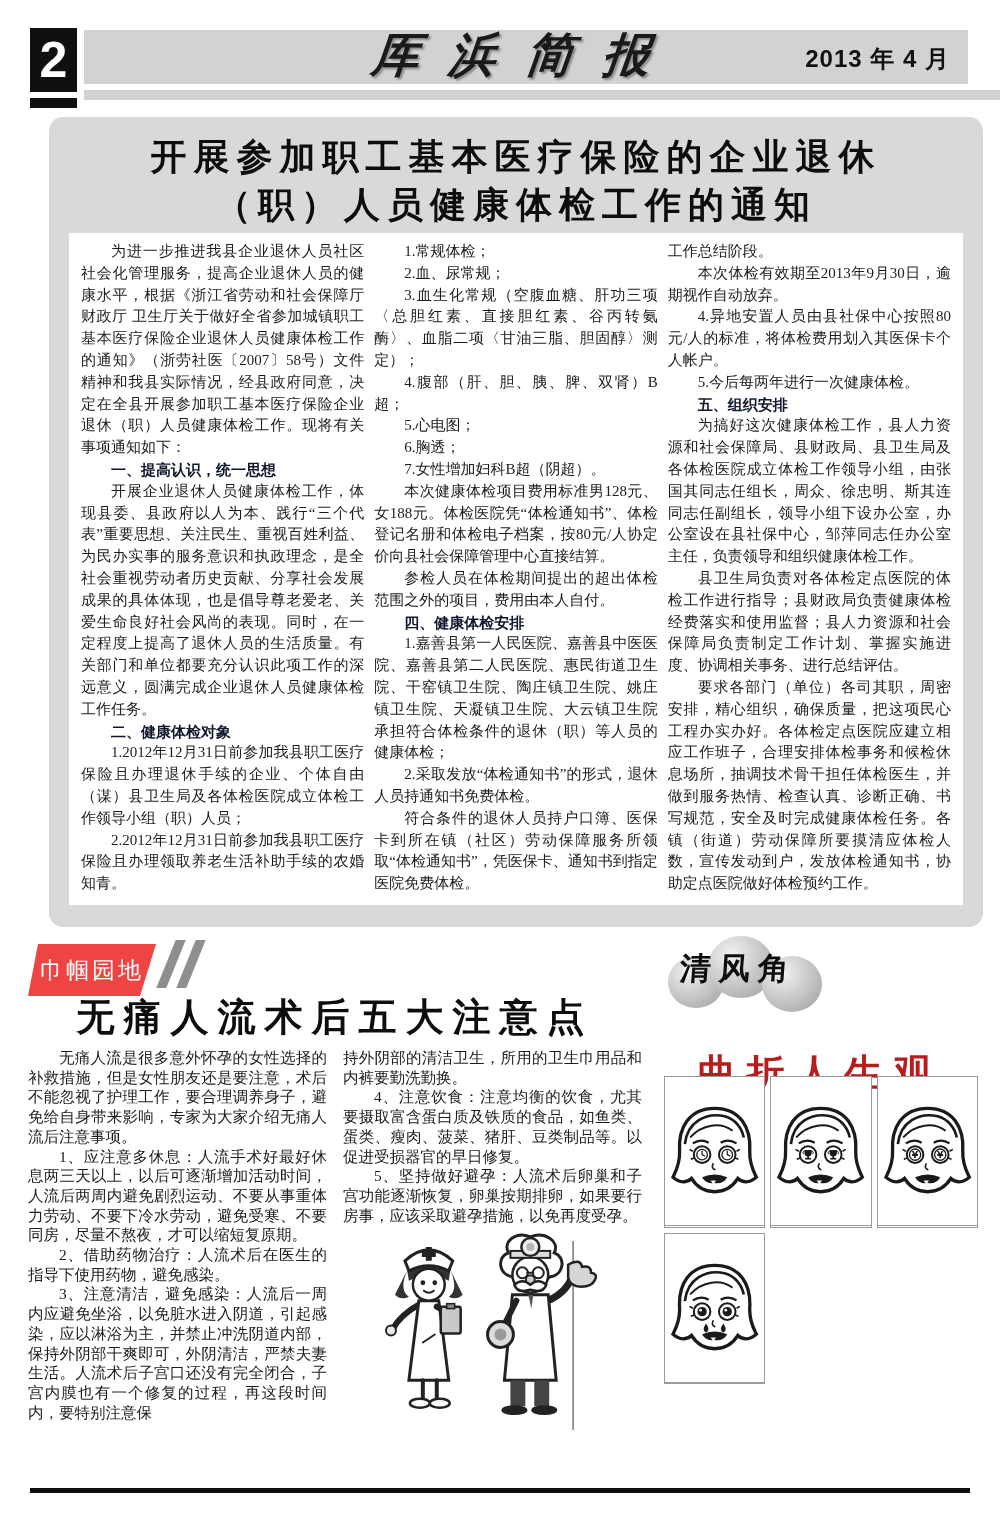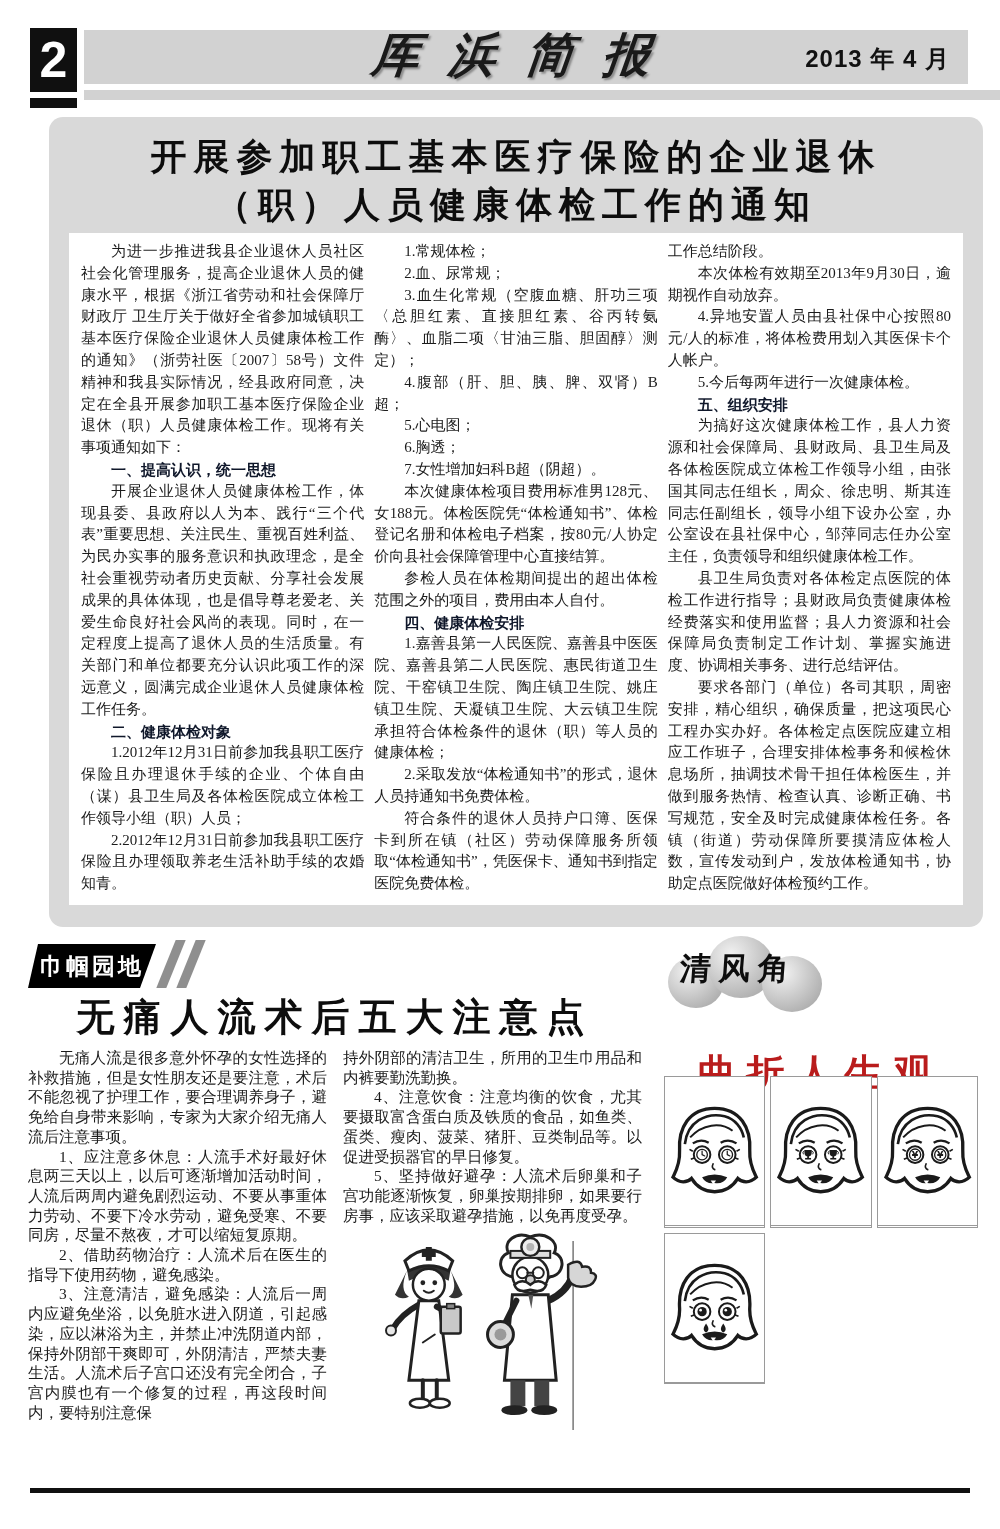--- a/index.html
+++ b/index.html
@@ -26,24 +26,24 @@
                 font-weight:900;font-size:36px;line-height:48px;letter-spacing:7px;color:#0d0d0d;}
   .notice-inner{position:absolute;left:20px;right:20px;top:116px;bottom:22px;background:#fff;
                 display:flex;gap:10px;padding:8px 12px;box-sizing:border-box;overflow:hidden;}
   .ncol{flex:1 1 0;font-size:15px;line-height:21.8px;overflow:hidden;}
   .bp{margin:0;text-indent:2em;text-align:justify;}
   .bh{margin:0;text-indent:2em;text-align:justify;font-family:"Liberation Sans","DejaVu Sans",sans-serif;
       font-weight:bold;color:#0f172a;}
   .cont{text-indent:0;}
 
   
-  .women-badge{position:absolute;left:28px;top:944px;width:128px;height:44px;background:#000000;
+  .women-badge{position:absolute;left:28px;top:944px;width:128px;height:52px;background:#ef4444;
                clip-path:polygon(10px 0,100% 0,calc(100% - 16px) 100%,0 100%);
                display:flex;align-items:center;justify-content:center;
-               font-family:"Liberation Sans","DejaVu Sans",sans-serif;font-weight:bold;font-size:23px;
+               font-family:"Liberation Sans","DejaVu Sans",sans-serif;font-weight:normal;font-size:23px;
                letter-spacing:3px;color:#fff;}
   .badge-stripe{position:absolute;top:940px;width:10px;height:48px;background:#8f8f8f;transform:skewX(-22deg);}
   .stripe-1{left:166px;} .stripe-2{left:186px;}
   .women-title{position:absolute;left:30px;top:992px;width:610px;text-align:center;
                font-family:"Liberation Sans","DejaVu Sans",sans-serif;font-weight:900;font-size:38px;
                letter-spacing:9px;color:#0d0d0d;}
   .women-cols{position:absolute;left:28px;top:1048px;width:614px;height:418px;display:flex;gap:16px;overflow:hidden;}
   .wcol{flex:1 1 0;font-size:15.5px;line-height:19.7px;overflow:visible;}
   .cartoon{display:block;margin-top:6px;}
 

